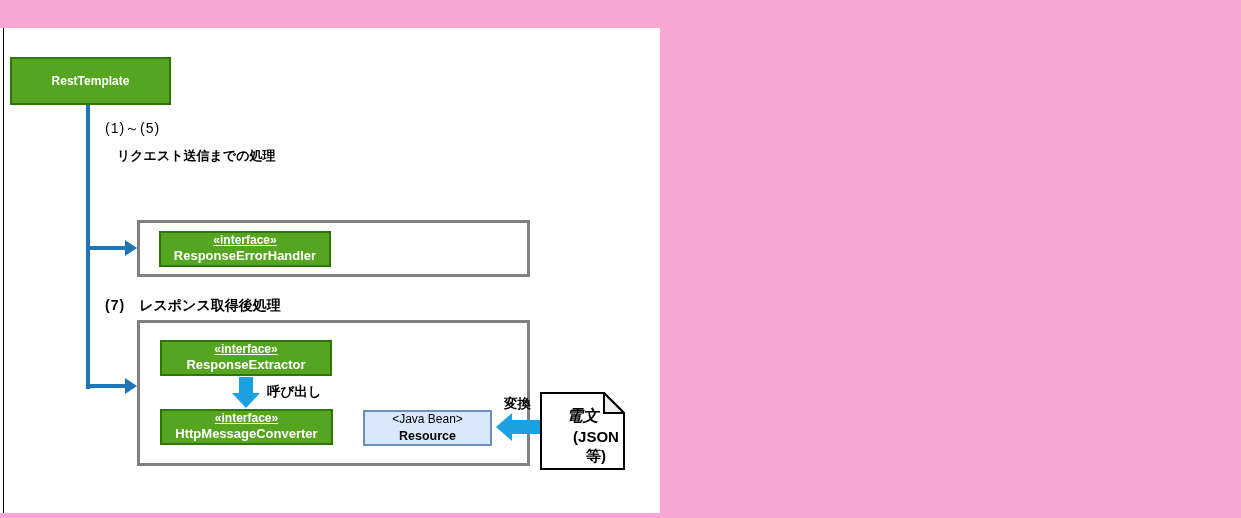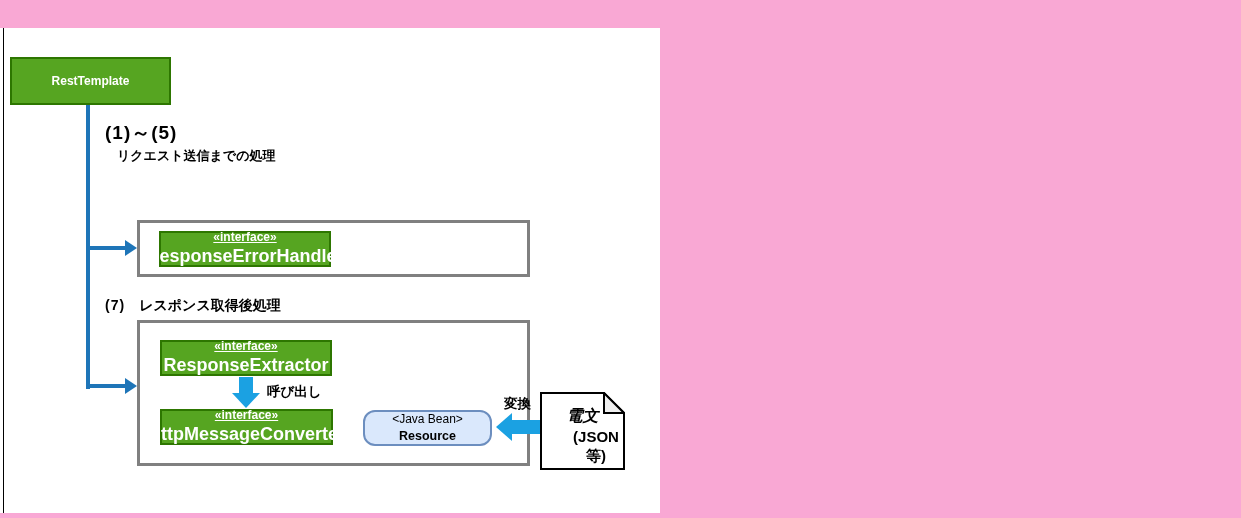--- a/index.html
+++ b/index.html
@@ -5,28 +5,28 @@
   html,body{margin:0;padding:0;background:#000;}
   #stage{position:relative;width:1241px;height:518px;background:#f9a8d4;overflow:hidden;
          font-family:"Liberation Sans","DejaVu Sans",sans-serif;padding-left:40px;}
   #page{position:absolute;left:0;top:28px;width:660px;height:485px;background:#ffffff;}
   #page-edge{position:absolute;left:3px;top:28px;width:1px;height:485px;background:#000;}
 
   .cls-box{position:absolute;background:#56A521;border:2px solid #2D7600;box-sizing:border-box;
            display:flex;flex-direction:column;align-items:center;justify-content:center;
            color:#fff;font-weight:bold;text-align:center;line-height:1.25;}
   .cls-stereo{font-size:12px;text-decoration:underline;}
-  .cls-name{font-size:18px;}
+  .cls-name{font-size:13px;}
 
   .frame{position:absolute;background:#fff;border:3px solid #808080;box-sizing:border-box;}
 
   .heading{position:absolute;color:#000;font-weight:bold;font-size:14px;white-space:nowrap;}
   .heading .num{letter-spacing:1px;margin-right:14px;}
 
-  .note-line1{position:absolute;color:#000;font-weight:bold;font-size:19px;letter-spacing:1px;}
+  .note-line1{position:absolute;color:#000;font-weight:normal;font-size:14px;letter-spacing:1px;}
   .note-line2{position:absolute;color:#000;font-weight:bold;font-size:13px;}
 
   .conn-v{position:absolute;background:#1E75B8;}
   .conn-h{position:absolute;background:#1E75B8;}
   .conn-head-right{position:absolute;width:0;height:0;
        border-top:8px solid transparent;border-bottom:8px solid transparent;
        border-left:12px solid #1E75B8;}
 
   .fat-shaft-v{position:absolute;background:#1BA1E2;}
   .fat-head-down{position:absolute;width:0;height:0;
@@ -89,21 +89,21 @@
 
   <div class="fat-shaft-v" style="left:239px;top:377px;width:14px;height:17px;"></div>
   <div class="fat-head-down" style="left:232px;top:393px;"></div>
   <div class="small-label" style="left:267px;top:383px;">呼び出し</div>
 
   <div class="cls-box" style="left:160px;top:409px;width:173px;height:36px;">
     <span class="cls-stereo">«interface»</span>
     <span class="cls-name">HttpMessageConverter</span>
   </div>
 
-  <div class="bean-box" style="left:363px;top:410px;width:129px;height:36px;border-radius:12px;">
+  <div class="bean-box" style="left:363px;top:410px;width:129px;height:36px;">
     <span class="bean-stereo">&lt;Java Bean&gt;</span>
     <span class="bean-name">Resource</span>
   </div>
 
   <div class="small-label" style="left:504px;top:395px;">変換</div>
   <div class="fat-head-left" style="left:496px;top:413px;"></div>
   <div class="fat-shaft-h" style="left:512px;top:420px;width:28px;height:14px;"></div>
 
   <div class="doc" style="left:540px;top:392px;width:85px;height:78px;">
     <svg width="85" height="78" viewBox="0 0 85 78">

